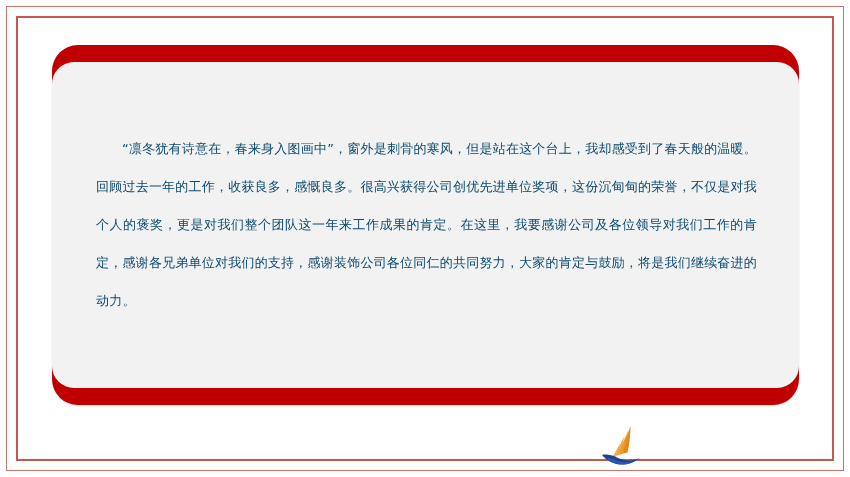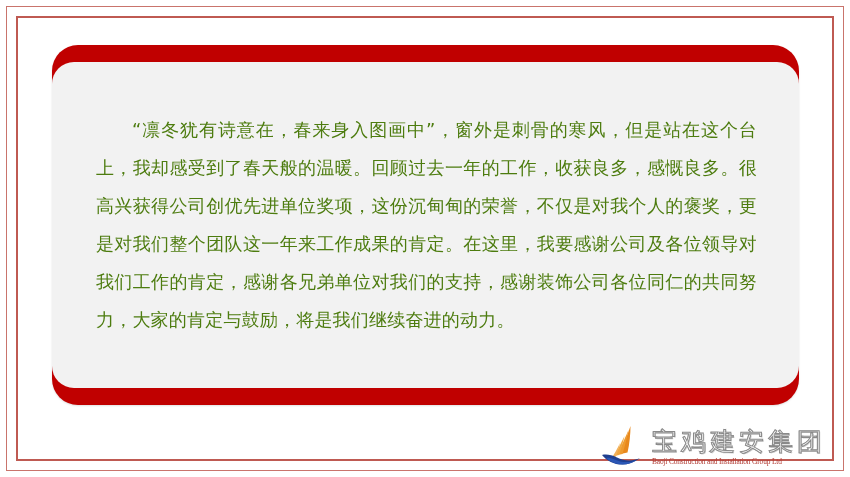--- a/index.html
+++ b/index.html
@@ -62,22 +62,22 @@
     border-radius: 22px;
     box-sizing: border-box;
     display: flex;
     align-items: center;
     justify-content: center;
   }
 
   .speech-text {
     margin: 0;
     padding: 0 42px 0 44px;
-    color: #4d7c0f;
-    font-size: 18px;
+    color: #0c4a6e;
+    font-size: 13px;
     line-height: 38px;
     letter-spacing: 0.2px;
     text-indent: 2em;
     text-align: justify;
     text-justify: inter-ideograph;
     font-weight: 500;
     font-family: "DejaVu Sans", "Liberation Sans", sans-serif;
   }
 
   
@@ -144,19 +144,15 @@
 
         <path d="M30.5 2 C27 12 23 22 20.5 30 L27.5 28.5 C29.5 20 30.5 10 30.5 2 Z" fill="#e8881c"></path>
         <path d="M28.5 6 C24.5 15 20.5 24 17.5 31 L22.5 30 C25 21.5 27 13.5 28.5 6 Z" fill="#ee9a2e"></path>
         <path d="M24.5 12 C20.5 20 17 27 14.5 32 L19 31 C21.5 24 23.5 17 24.5 12 Z" fill="#f0a63f"></path>
         <path d="M20 19 C17 25 14 30.5 12 33.5 L16 32.5 C18 27 19.5 22.5 20 19 Z" fill="#f2b15a"></path>
 
         <path d="M2 31 C10 41 26 45 40 34 C33 37.5 24 37 17 33.5 C11 30.5 6 30 2 31 Z" fill="#1f3f8f"></path>
         <path d="M6 34 C14 41 26 43 36 36.5 C29 39 21 38.5 14.5 35.5 C11 34 8 33.5 6 34 Z" fill="#2a56b5"></path>
       </svg>
     </span>
-    <span class="logo-text-block">
-      <span class="logo-cn">宝鸡建安集团</span>
-      <span class="logo-en">Baoji Construction and Installation Group Ltd</span>
-    </span>
   </div>
 
 </div>
 
 </body></html>

